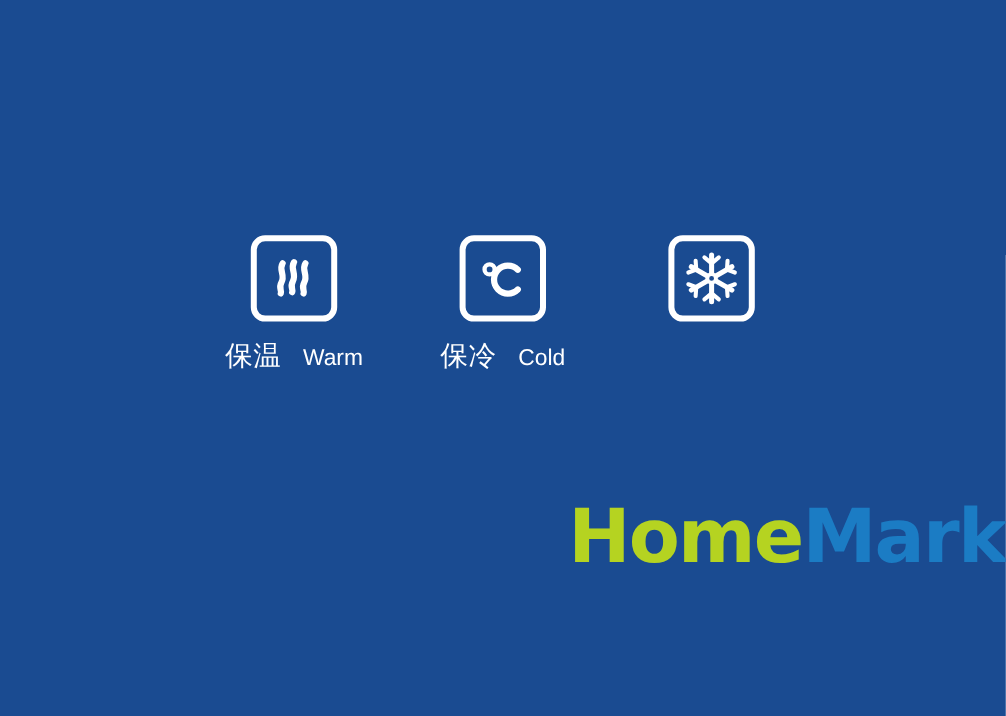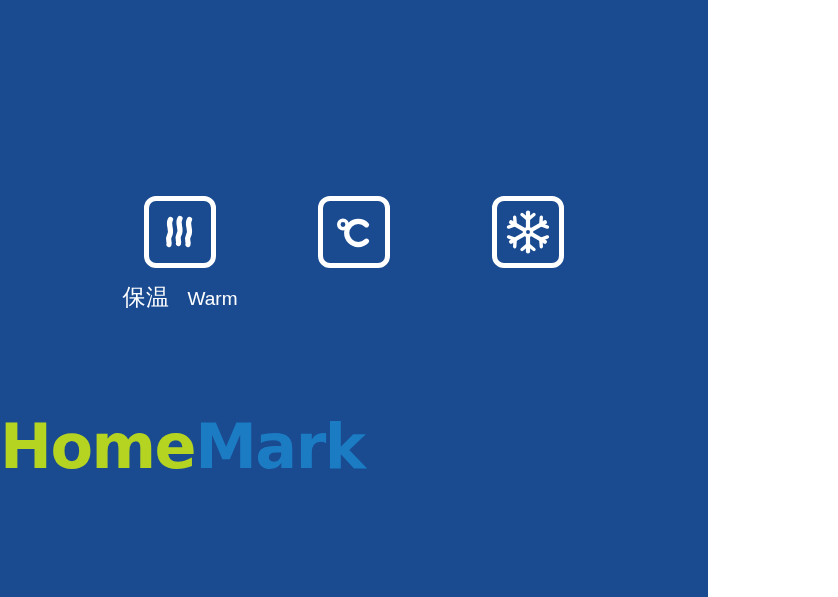--- a/index.html
+++ b/index.html
@@ -9,21 +9,21 @@
   }
   body {
     width: 838px;
     height: 597px;
     overflow: hidden;
     font-family: "Liberation Sans", "DejaVu Sans", sans-serif;
     background: #ffffff;
   }
   .banner {
     position: relative;
-    width: 708px;
+    width: 838px;
     height: 597px;
     background: #1a4b91;
     box-sizing: border-box;
     overflow: hidden;
   }
 
   
   .features {
     position: absolute;
     left: 0;
@@ -75,21 +75,21 @@
     line-height: 1;
     margin-left: 18px;
   }
 
   
   .logo {
     position: absolute;
     left: 0;
     right: 0;
     top: 416px;
-    text-align: left;
+    text-align: right;
     font-family: "DejaVu Sans", "Liberation Sans", sans-serif;
     font-size: 62px;
     font-weight: bold;
     letter-spacing: -1.5px;
     line-height: 1;
   }
   .logo-home { color: #b5d321; }
   .logo-mark { color: #1b7cc4; }
 </style>
 </head>
@@ -118,20 +118,24 @@
     </div>
 
     <div class="feature">
       <div class="icon-box">
         <span>
           <svg width="46" height="44" viewBox="0 0 46 44" aria-hidden="true">
             <circle cx="12" cy="14.5" r="4.2" fill="none" stroke="#ffffff" stroke-width="3.6"></circle>
             <path d="M35.5 14.8 A11.6 11.6 0 1 0 35.5 31.2" fill="none" stroke="#ffffff" stroke-width="5.2" stroke-linecap="round"></path>
           </svg>
         </span>
+      </div>
+      <div class="feature-label">
+        <span class="label-cn">保冷</span>
+        <span class="label-en">Cold</span>
       </div>
     </div>
 
     <div class="feature">
       <div class="icon-box">
         <span>
           <svg width="46" height="46" viewBox="0 0 46 46" aria-hidden="true">
             <g stroke="#ffffff" stroke-width="4.2" stroke-linecap="round" fill="none">
 
               <line x1="23" y1="3.5" x2="23" y2="42.5"></line>

